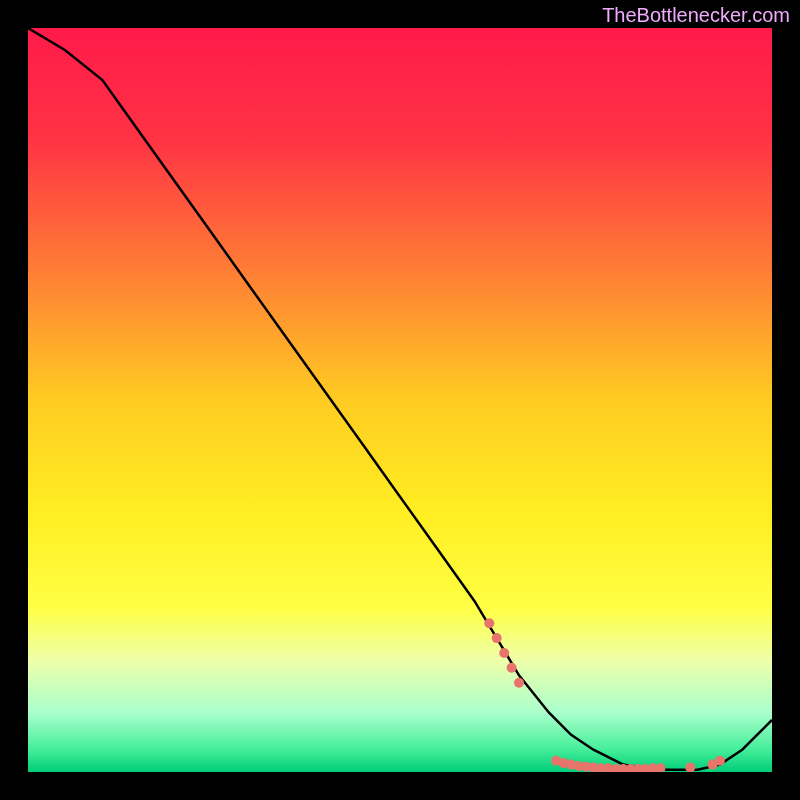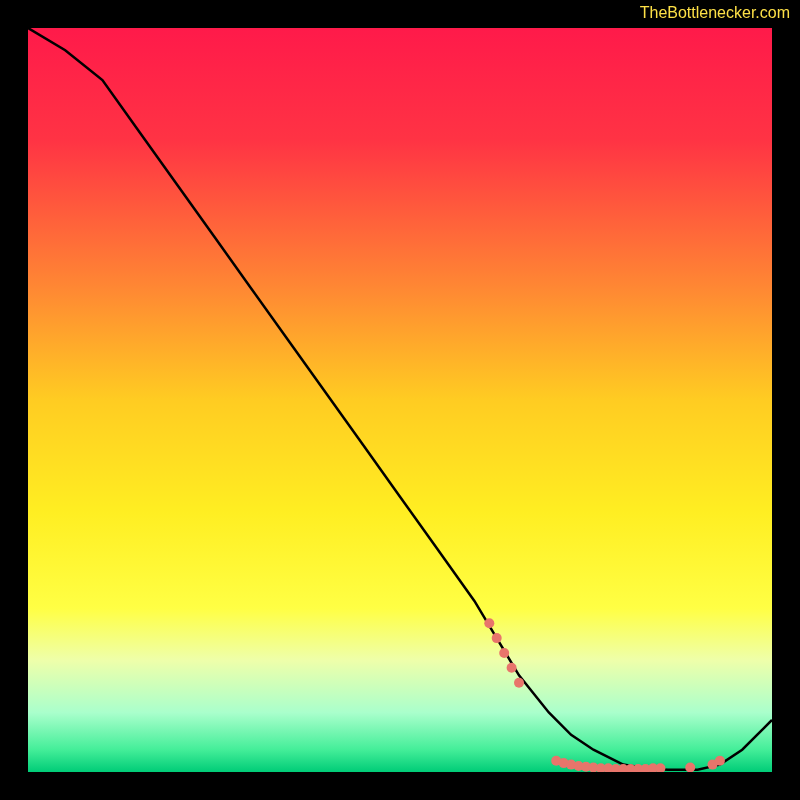--- a/index.html
+++ b/index.html
@@ -8,22 +8,22 @@
       width: 800px;
       height: 800px;
       background: #000;
       position: relative;
       font-family: Arial, sans-serif;
     }
     .watermark {
       position: absolute;
       top: 4px;
       right: 10px;
-      color: #fde047;
-      font-size: 16px;
+      color: #f0abfc;
+      font-size: 20px;
       z-index: 10;
     }
     .chart-container {
       position: absolute;
       top: 28px;
       left: 28px;
       width: 744px;
       height: 744px;
     }
     svg {

